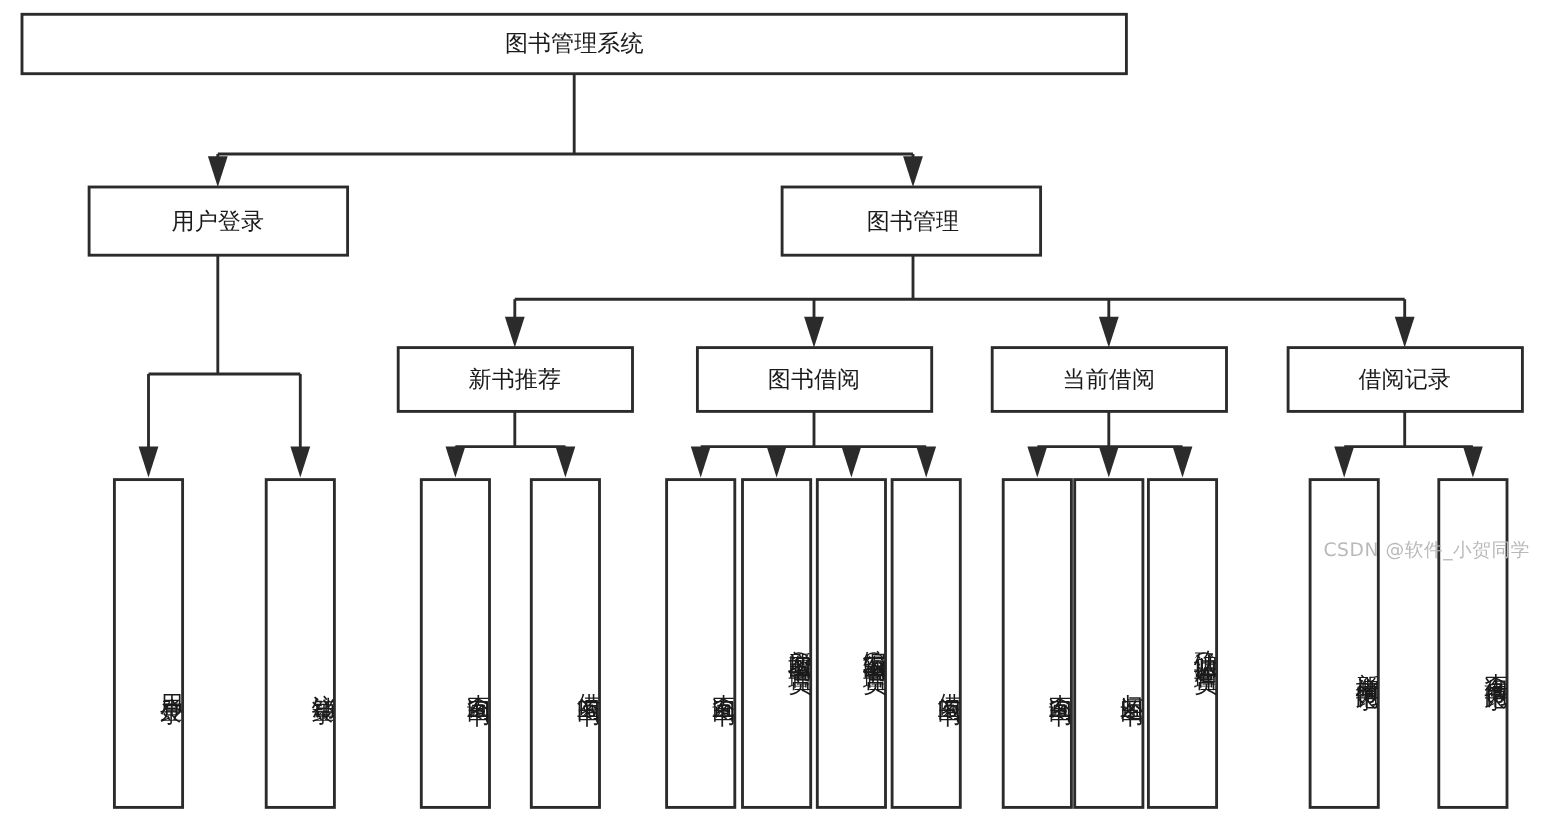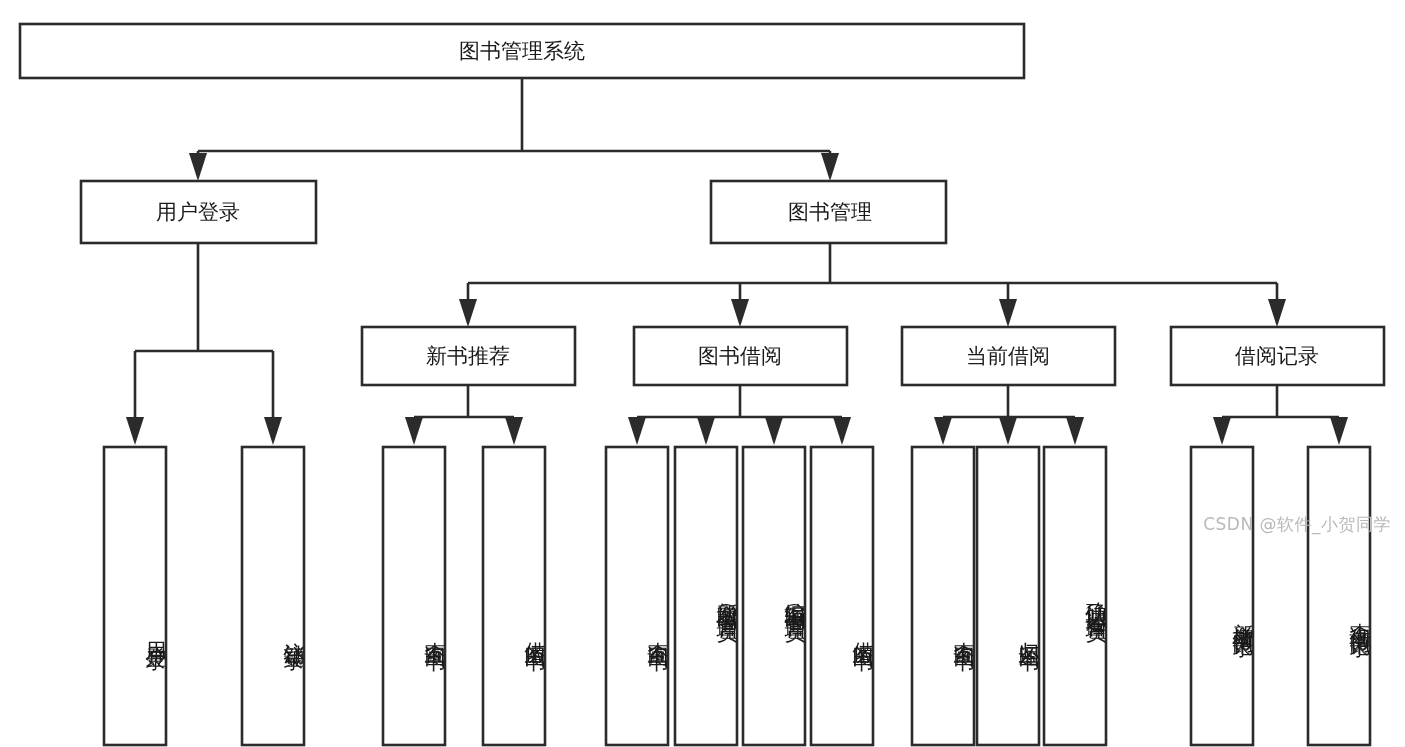--- a/index.html
+++ b/index.html
@@ -13,21 +13,20 @@
     height: 747px;
     font-family: "DejaVu Sans", "Liberation Sans", sans-serif;
     overflow: hidden;
     position: relative;
   }
   #diagram-root {
     position: relative;
     width: 1405px;
     height: 531px;
     background: #ffffff;
-    margin-top: 11px;
   }
   svg#diagram-svg {
     position: absolute;
     top: 0;
     left: 0;
     width: 1405px;
     height: 747px;
   }
   .node-box {
     fill: #ffffff;
@@ -65,21 +64,21 @@
     text-align: center;
     display: flex;
     align-items: flex-start;
     justify-content: center;
     pointer-events: none;
     user-select: none;
   }
   .watermark {
     position: absolute;
     right: 14px;
-    bottom: 6px;
+    bottom: 20px;
     font-family: "DejaVu Sans", "Liberation Sans", sans-serif;
     font-size: 17px;
     color: #b9b9b9;
     letter-spacing: 0.5px;
     user-select: none;
   }
 </style>
 </head>
 <body>
 

